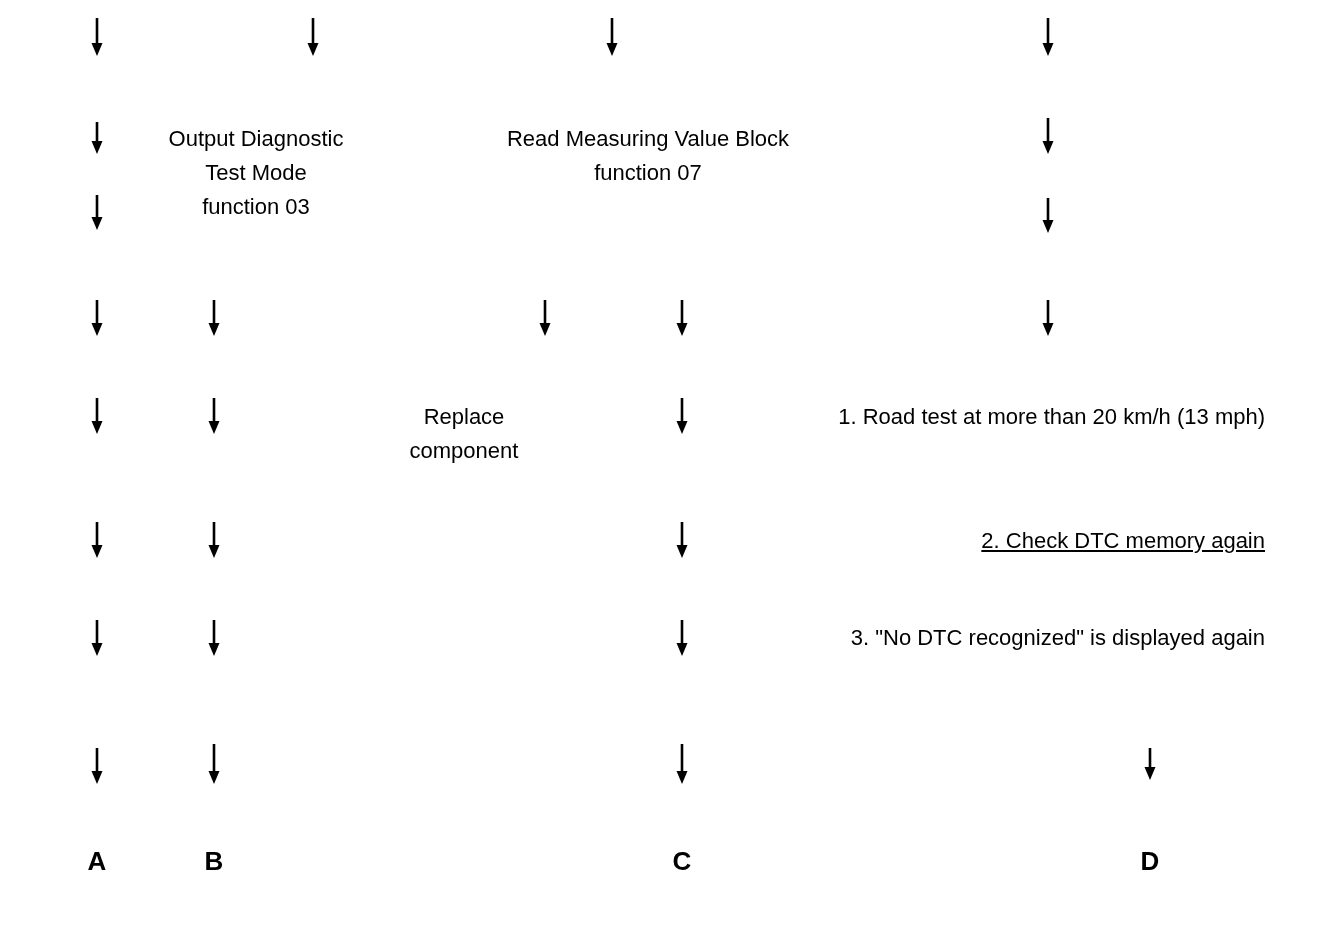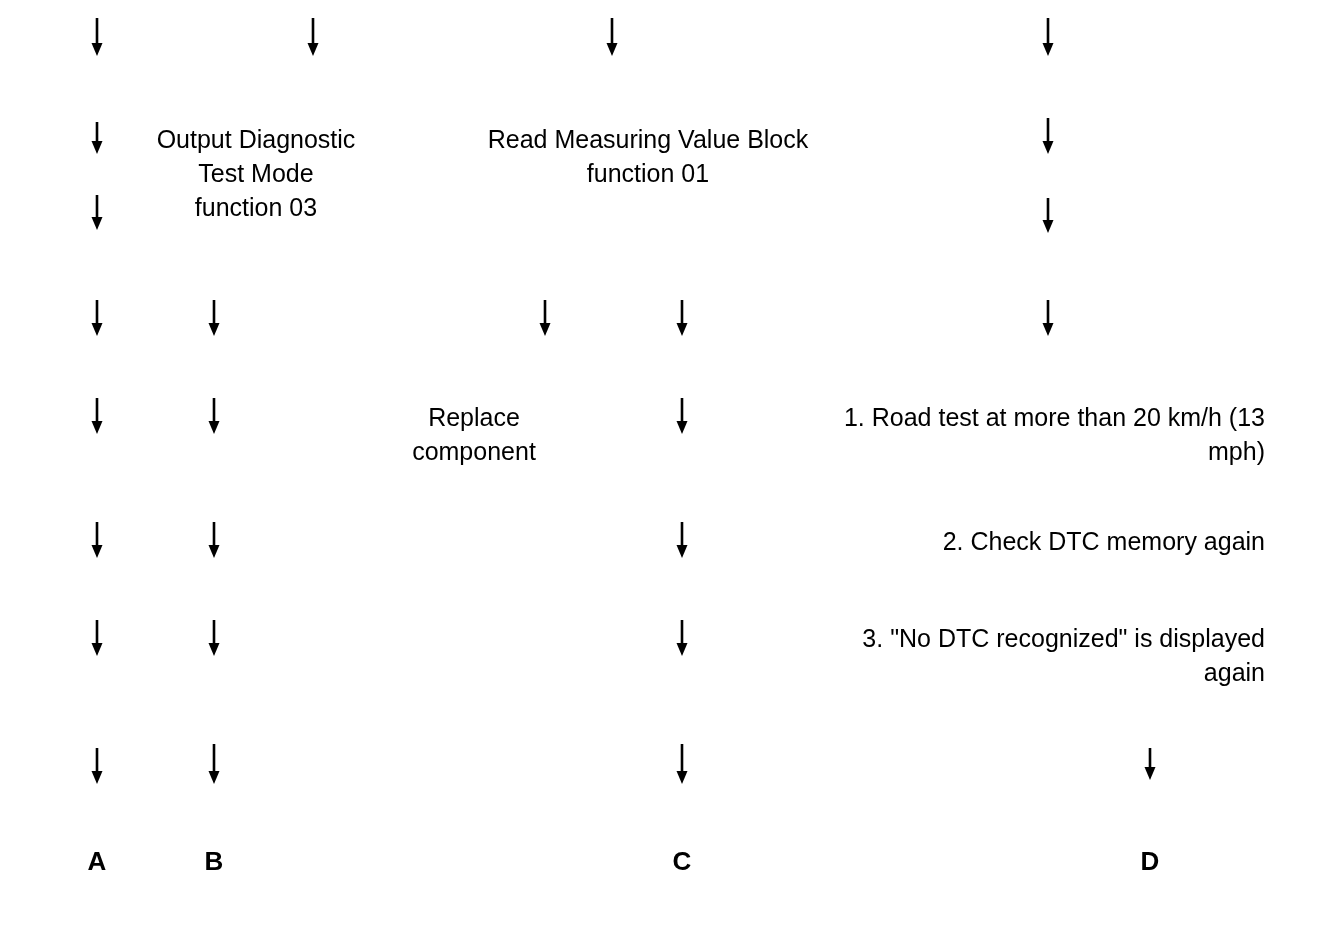--- a/index.html
+++ b/index.html
@@ -18,21 +18,21 @@
     background: #ffffff;
     overflow: hidden;
   }
   .arrow {
     position: absolute;
     display: block;
   }
   .arrow svg { display: block; }
   .text-block {
     position: absolute;
-    font-size: 25px;
+    font-size: 22px;
     line-height: 34px;
     color: #000000;
     white-space: pre-line;
   }
   .t-center { text-align: center; }
   .t-left   { text-align: right; }
   .node-label {
     position: absolute;
     font-size: 26px;
     font-weight: bold;
@@ -201,25 +201,25 @@
           <rect x="7.7" y="0" width="2.6" height="21" fill="#000000"></rect>
           <polygon points="3.5,19 14.5,19 9,32" fill="#000000"></polygon>
         </svg>
       </span>
     </div>
   <div id="text-layer">
       <div class="text-block t-center" style="left: 140px; top: 122px; width: 232px;">Output Diagnostic
 Test Mode
 function 03</div>
       <div class="text-block t-center" style="left: 466px; top: 122px; width: 364px;">Read Measuring Value Block
-function 01</div>
-      <div class="text-block t-center" style="left: 400px; top: 400px; width: 148px;">Replace
+function 07</div>
+      <div class="text-block t-center" style="left: 390px; top: 400px; width: 148px;">Replace
 component</div>
       <div class="text-block t-left" style="left: 795px; top: 400px; width: 470px;">1. Road test at more than 20 km/h (13 mph)</div>
-      <div class="text-block t-left" style="left: 795px; top: 524px; width: 470px;">2. Check DTC memory again</div>
+      <div class="text-block t-left" style="left: 795px; top: 524px; width: 470px; text-decoration: underline;">2. Check DTC memory again</div>
       <div class="text-block t-left" style="left: 795px; top: 621px; width: 470px;">3. "No DTC recognized" is displayed again</div>
     </div>
   <div id="label-layer">
       <div class="node-label" style="left: 67px; top: 846px; width: 60px;">A</div>
       <div class="node-label" style="left: 184px; top: 846px; width: 60px;">B</div>
       <div class="node-label" style="left: 652px; top: 846px; width: 60px;">C</div>
       <div class="node-label" style="left: 1120px; top: 846px; width: 60px;">D</div>
     </div>
 </div>
 

